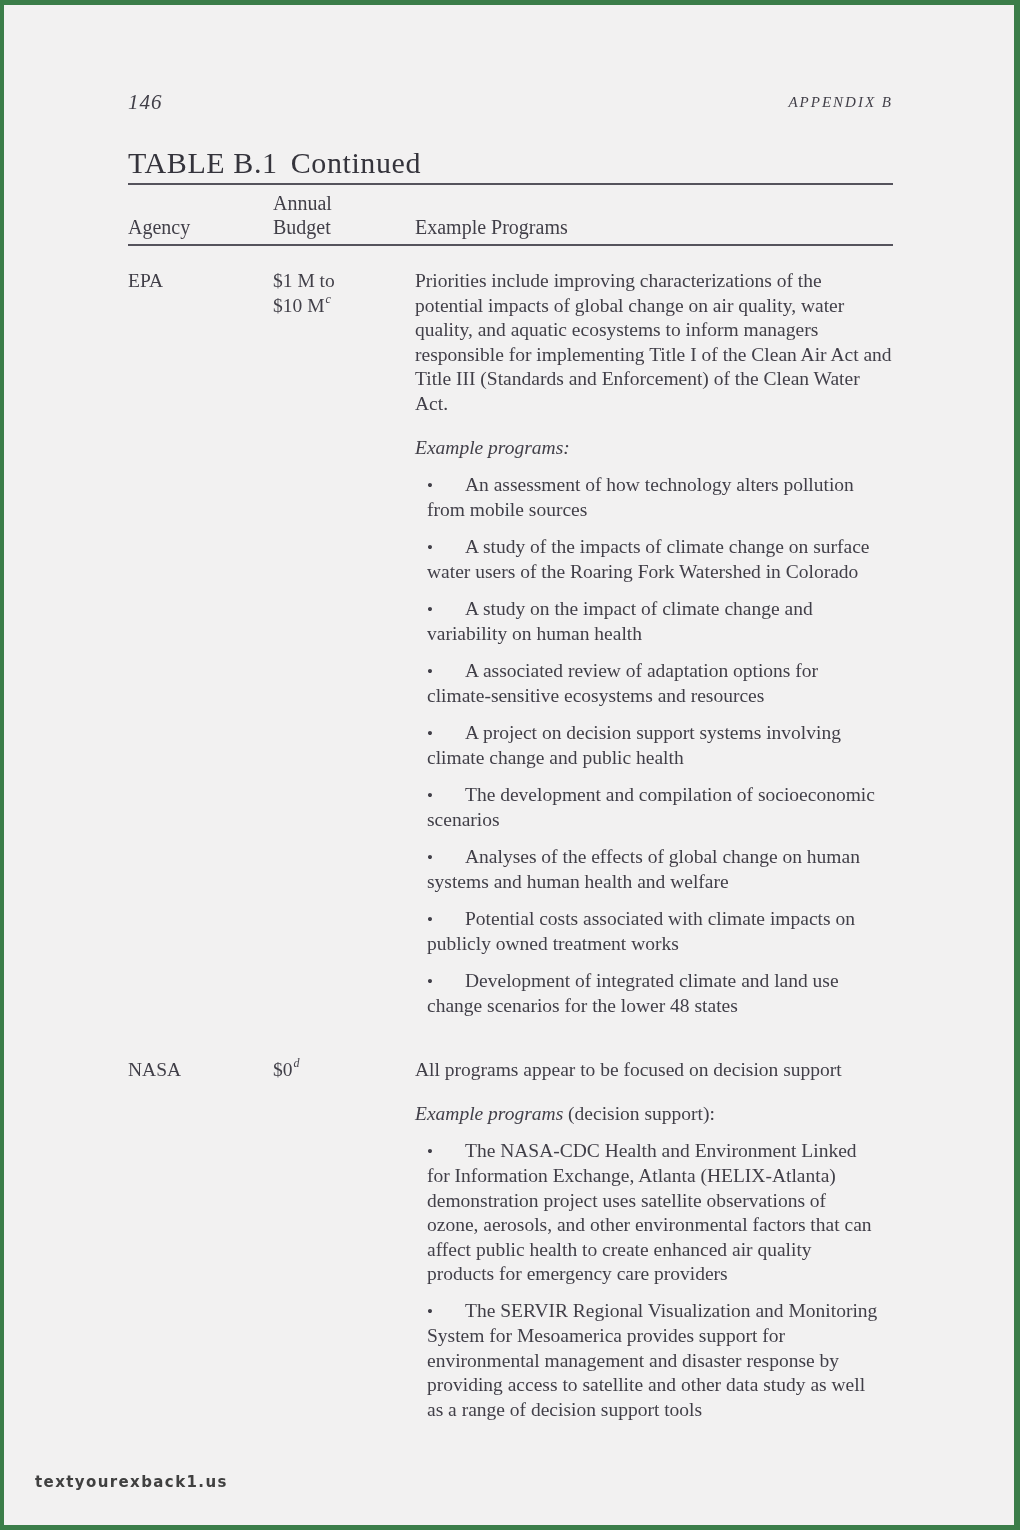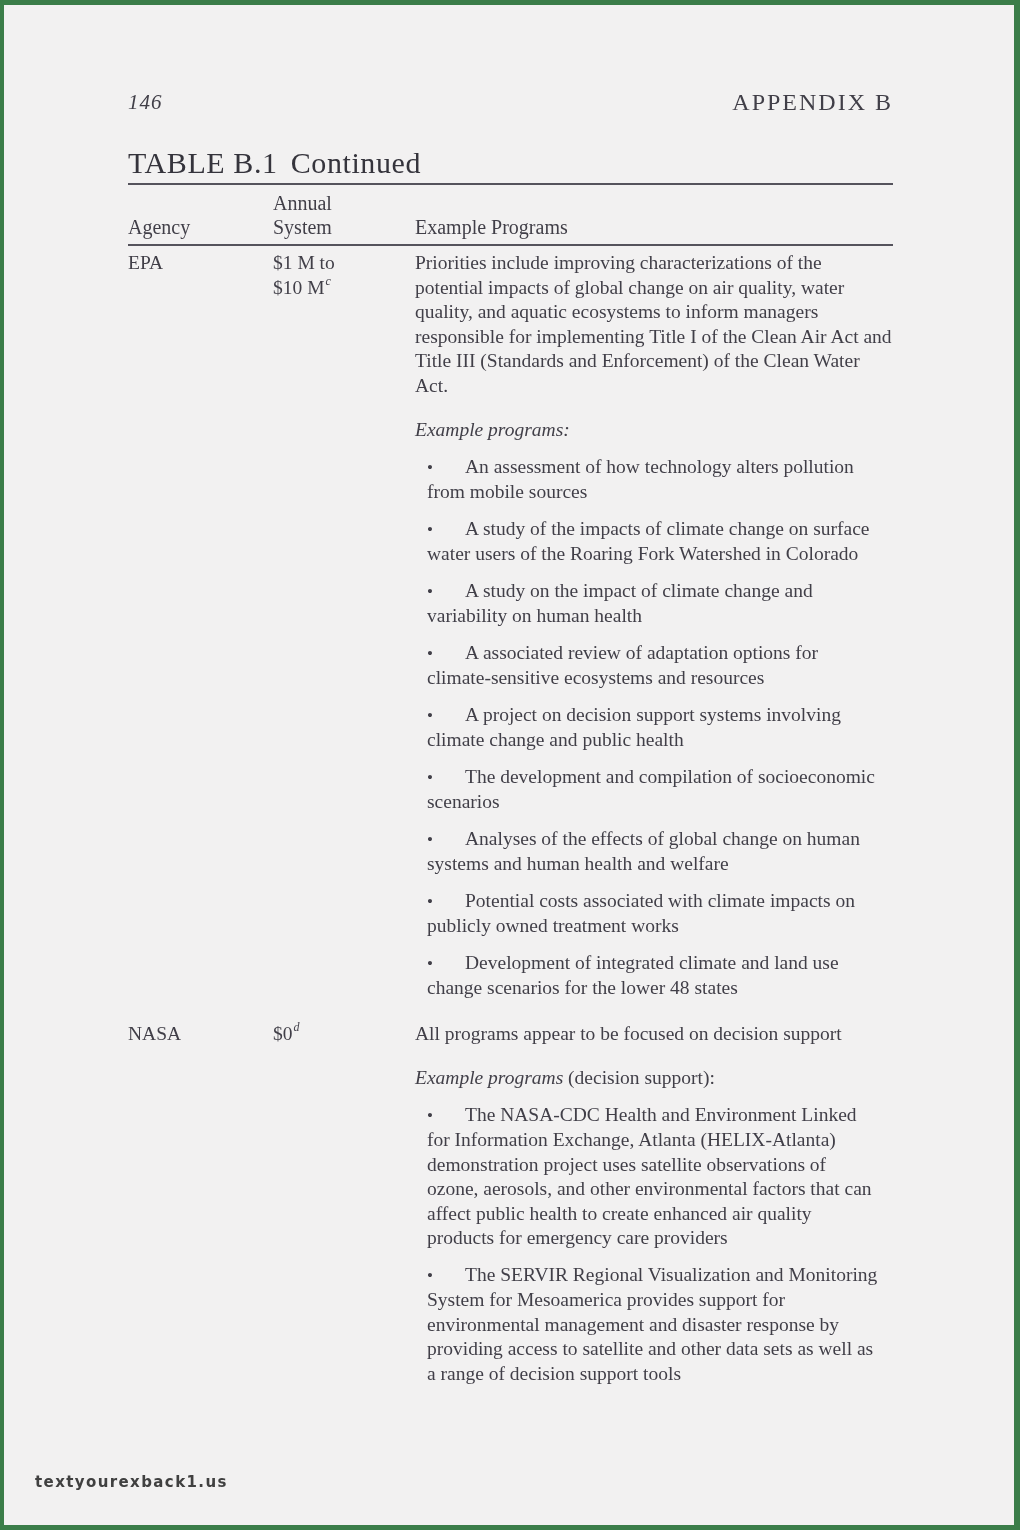--- a/index.html
+++ b/index.html
@@ -33,21 +33,22 @@
     align-items: center;
     padding-top: 84px;
     line-height: 26px;
   }
   .page-number {
     font-style: italic;
     font-size: 21px;
     letter-spacing: 1px;
   }
   .running-head {
-    font-size: 24px;
+    font-style: italic;
+    font-size: 15px;
     letter-spacing: 2px;
   }
   .table-title {
     margin-top: 34px;
     font-size: 30px;
     line-height: 27px;
     letter-spacing: 0.6px;
     color: #35343c;
   }
   .table-title .suffix { margin-left: 13px; }
@@ -60,21 +61,21 @@
   .grid {
     display: grid;
     grid-template-columns: 145px 142px 1fr;
   }
   .thead {
     align-items: end;
     padding: 6px 0 5px 0;
     font-size: 20px;
     line-height: 24px;
   }
-  .trow { padding-top: 5px; }
+  .trow { padding-top: 23px; }
   .trow .cell { font-size: 19.5px; line-height: 24.5px; }
   .intro { margin: 0; }
   .example-label { margin: 20px 0 0 0; }
   .example-label em { font-style: italic; }
   .bullets { margin: 0; }
   .bullet-item { margin: 12px; }
   .bullet-item .glyph {
     display: inline-block;
     width: 38px;
     font-size: 17px;
@@ -113,21 +114,21 @@
     <div class="table-title">
       <span>TABLE B.1</span><span class="suffix">Continued</span>
     </div>
 
     <div class="rule rule-top"></div>
 
     <div class="thead grid">
       <div class="col">Agency</div>
       <div class="col">
         <div>Annual</div>
-        <div>System</div>
+        <div>Budget</div>
       </div>
       <div class="col">Example Programs</div>
     </div>
 
     <div class="rule rule-mid"></div>
 
     <div class="trow grid row-epa">
       <div class="cell">EPA</div>
       <div class="cell">
         <div><span>$1 M to</span><sup></sup></div>
@@ -153,21 +154,21 @@
     <div class="trow grid row-nasa">
       <div class="cell">NASA</div>
       <div class="cell">
         <div><span>$0</span><sup>d</sup></div>
       </div>
       <div class="cell">
         <p class="intro">All programs appear to be focused on decision support</p>
         <p class="example-label"><em>Example programs</em><span> (decision support):</span></p>
         <div class="bullets">
           <div class="bullet-item"><span class="glyph">•</span><span>The NASA-CDC Health and Environment Linked for Information Exchange, Atlanta (HELIX-Atlanta) demonstration project uses satellite observations of ozone, aerosols, and other environmental factors that can affect public health to create enhanced air quality products for emergency care providers</span></div>
-          <div class="bullet-item"><span class="glyph">•</span><span>The SERVIR Regional Visualization and Monitoring System for Mesoamerica provides support for environmental management and disaster response by providing access to satellite and other data sets as well as a range of decision support tools</span></div>
+          <div class="bullet-item"><span class="glyph">•</span><span>The SERVIR Regional Visualization and Monitoring System for Mesoamerica provides support for environmental management and disaster response by providing access to satellite and other data study as well as a range of decision support tools</span></div>
         </div>
       </div>
     </div>
 
     <div class="watermark">textyourexback1.us</div>
 
   </div>
 </div>
 
 </body></html>

